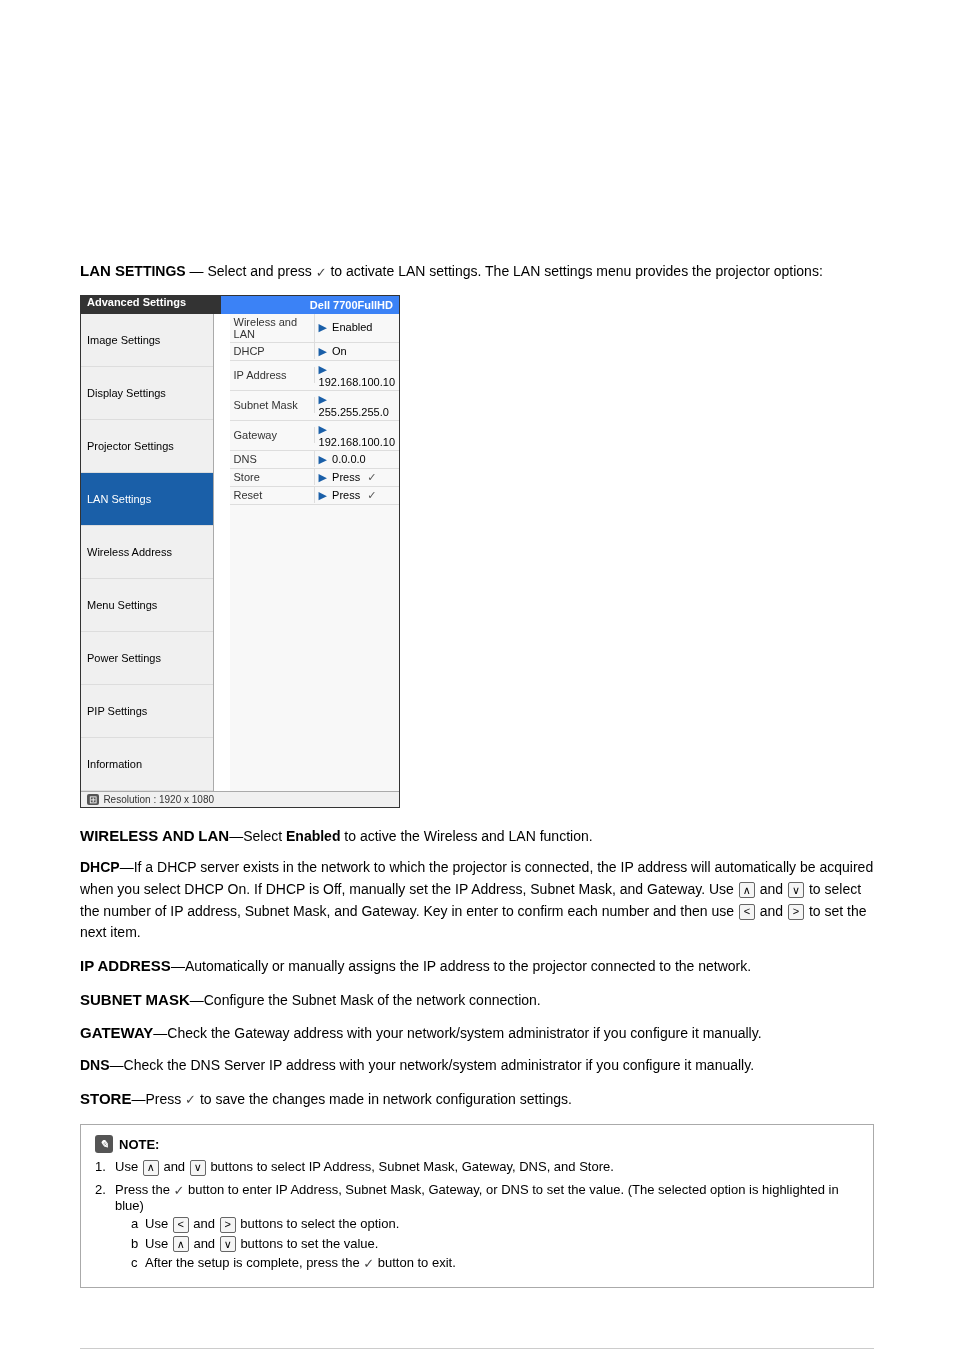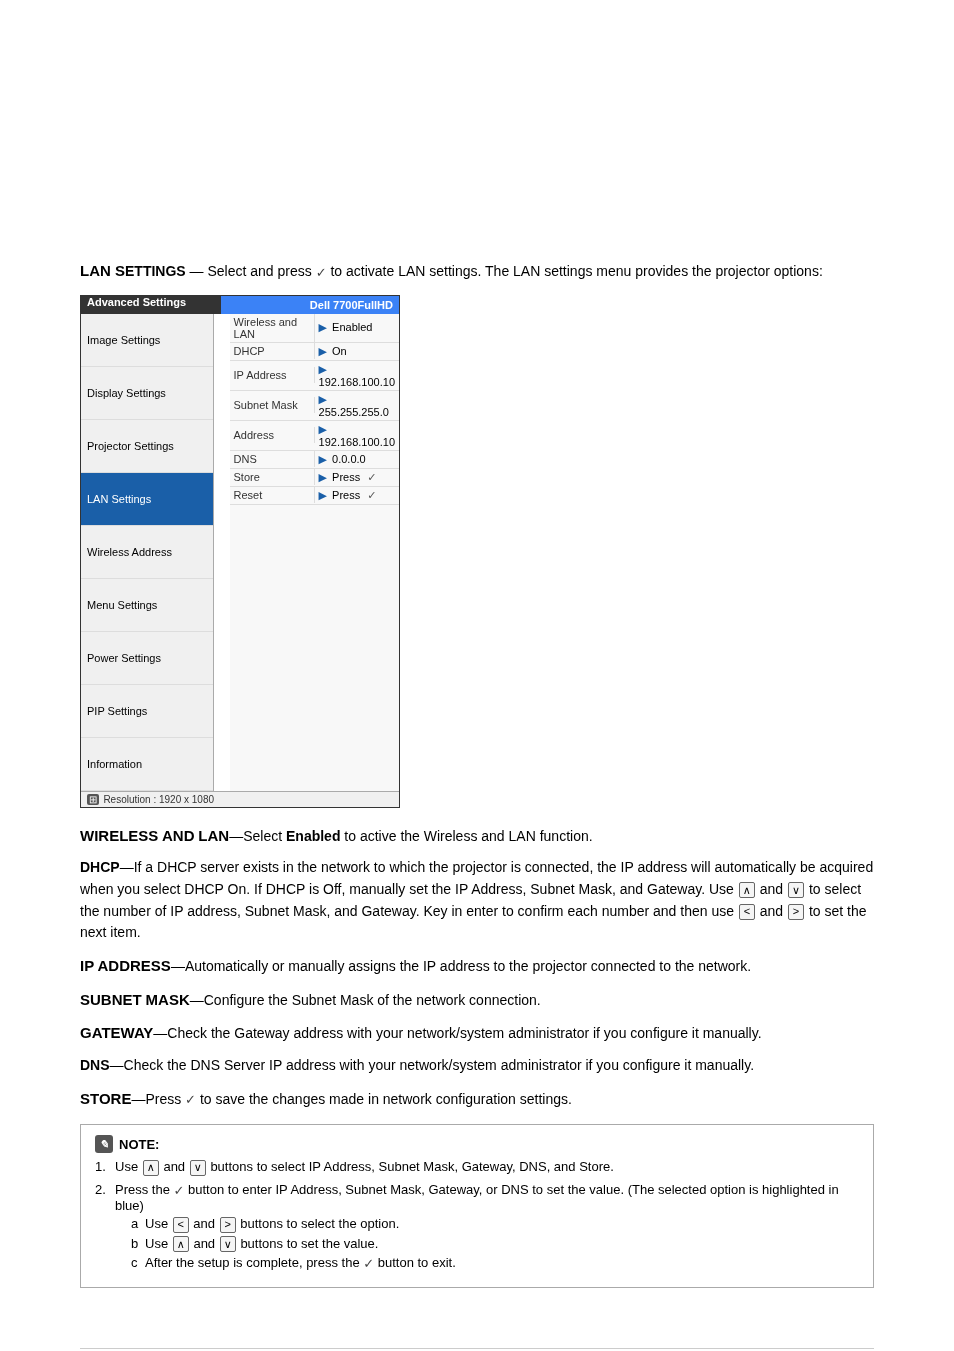--- a/index.html
+++ b/index.html
@@ -290,21 +290,21 @@
         </div>
         <div class="menu-row">
           <div class="label-cell">IP Address</div>
           <div class="value-cell"><span class="arrow">▶</span> 192.168.100.10</div>
         </div>
         <div class="menu-row">
           <div class="label-cell">Subnet Mask</div>
           <div class="value-cell"><span class="arrow">▶</span> 255.255.255.0</div>
         </div>
         <div class="menu-row">
-          <div class="label-cell">Address</div>
+          <div class="label-cell">Gateway</div>
           <div class="value-cell"><span class="arrow">▶</span> 192.168.100.10</div>
         </div>
         <div class="menu-row">
           <div class="label-cell">DNS</div>
           <div class="value-cell"><span class="arrow">▶</span> 0.0.0.0</div>
         </div>
         <div class="menu-row">
           <div class="label-cell">Store</div>
           <div class="value-cell"><span class="arrow">▶</span> Press <span class="check">✓</span></div>
         </div>

